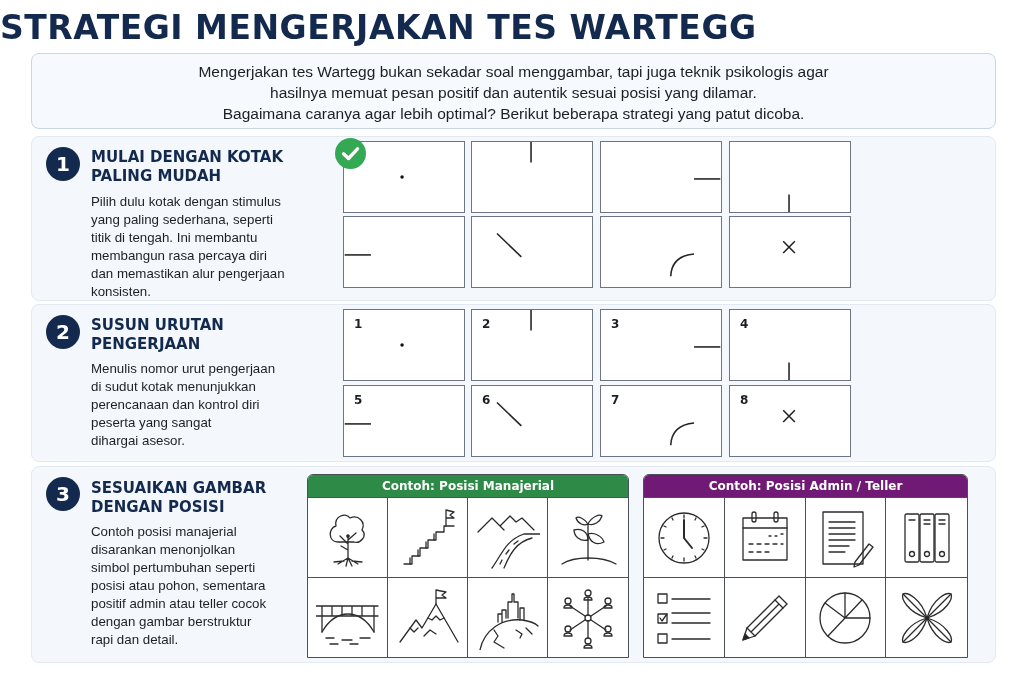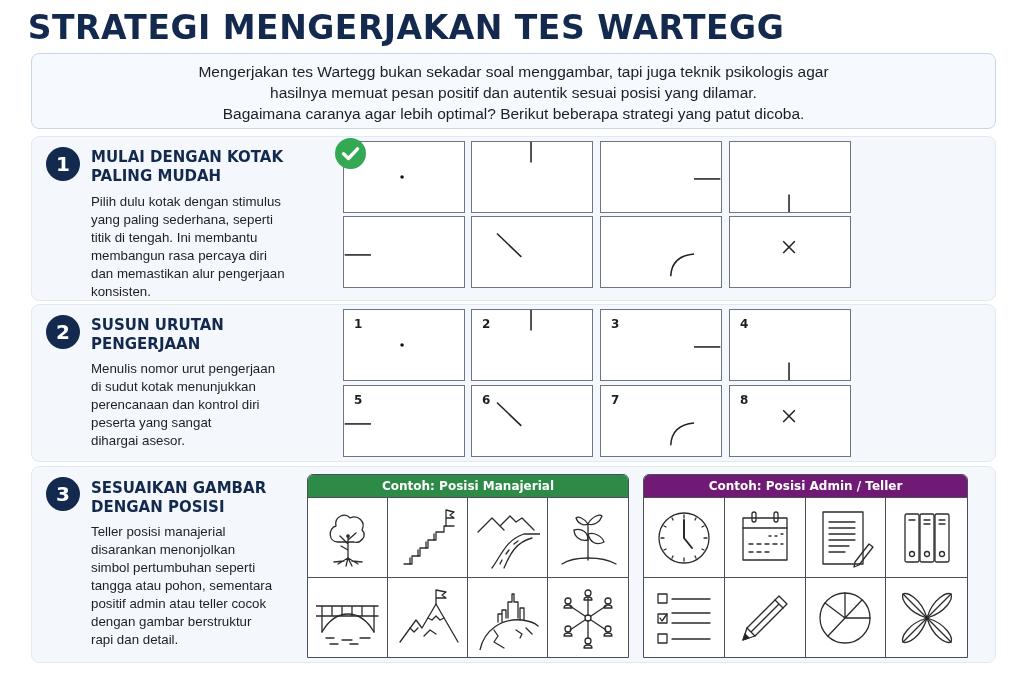--- a/index.html
+++ b/index.html
@@ -1,20 +1,20 @@
 <!DOCTYPE html>
 <html><head>
 <meta charset="utf-8">
 <style>
   * { box-sizing: border-box; margin: 0; padding: 0; }
   html, body { width: 1024px; height: 683px; background: #ffffff; overflow: hidden; }
   body { font-family: "Liberation Sans", "DejaVu Sans", sans-serif; color: #1c2230; position: relative; }
 
   .title {
-    position: absolute; left: 0; top: 8px; width: 812px; text-align: center;
+    position: absolute; left: 0; top: 8px; width: 812px; 
     font-family: "DejaVu Sans", sans-serif; font-weight: bold; font-size: 33px;
     color: #132a4e; letter-spacing: 0.5px;
   }
   .intro {
     position: absolute; left: 31px; top: 53px; width: 965px; height: 76px;
     border: 1.5px solid #c9d6e6; border-radius: 8px; background: #f6f9fd;
     text-align: center; font-size: 15.5px; line-height: 21px; padding-top: 7px; color: #1c1f24;
   }
   .intro div { white-space: nowrap; }
 
@@ -212,24 +212,24 @@
   </div>
 </div>
 
 <div class="section s3">
   <div class="badge" style="top:10px;">3</div>
   <div class="s-head" style="top:12px;">
     <div>SESUAIKAN GAMBAR</div>
     <div>DENGAN POSISI</div>
   </div>
   <div class="s-body" style="top:56px;">
-    <div>Teller posisi manajerial</div>
+    <div>Contoh posisi manajerial</div>
     <div>disarankan menonjolkan</div>
     <div>simbol pertumbuhan seperti</div>
-    <div>tangga atau pohon, sementara</div>
+    <div>posisi atau pohon, sementara</div>
     <div>positif admin atau teller cocok</div>
     <div>dengan gambar berstruktur</div>
     <div>rapi dan detail.</div>
   </div>
 </div>
 
 <div class="panel" style="left:307px;top:474px;width:322px;height:184px;">
   <div class="panel-head" style="background:#2e8b47;">Contoh: Posisi Manajerial</div>
   <div class="panel-grid">
     <div class="cell">

